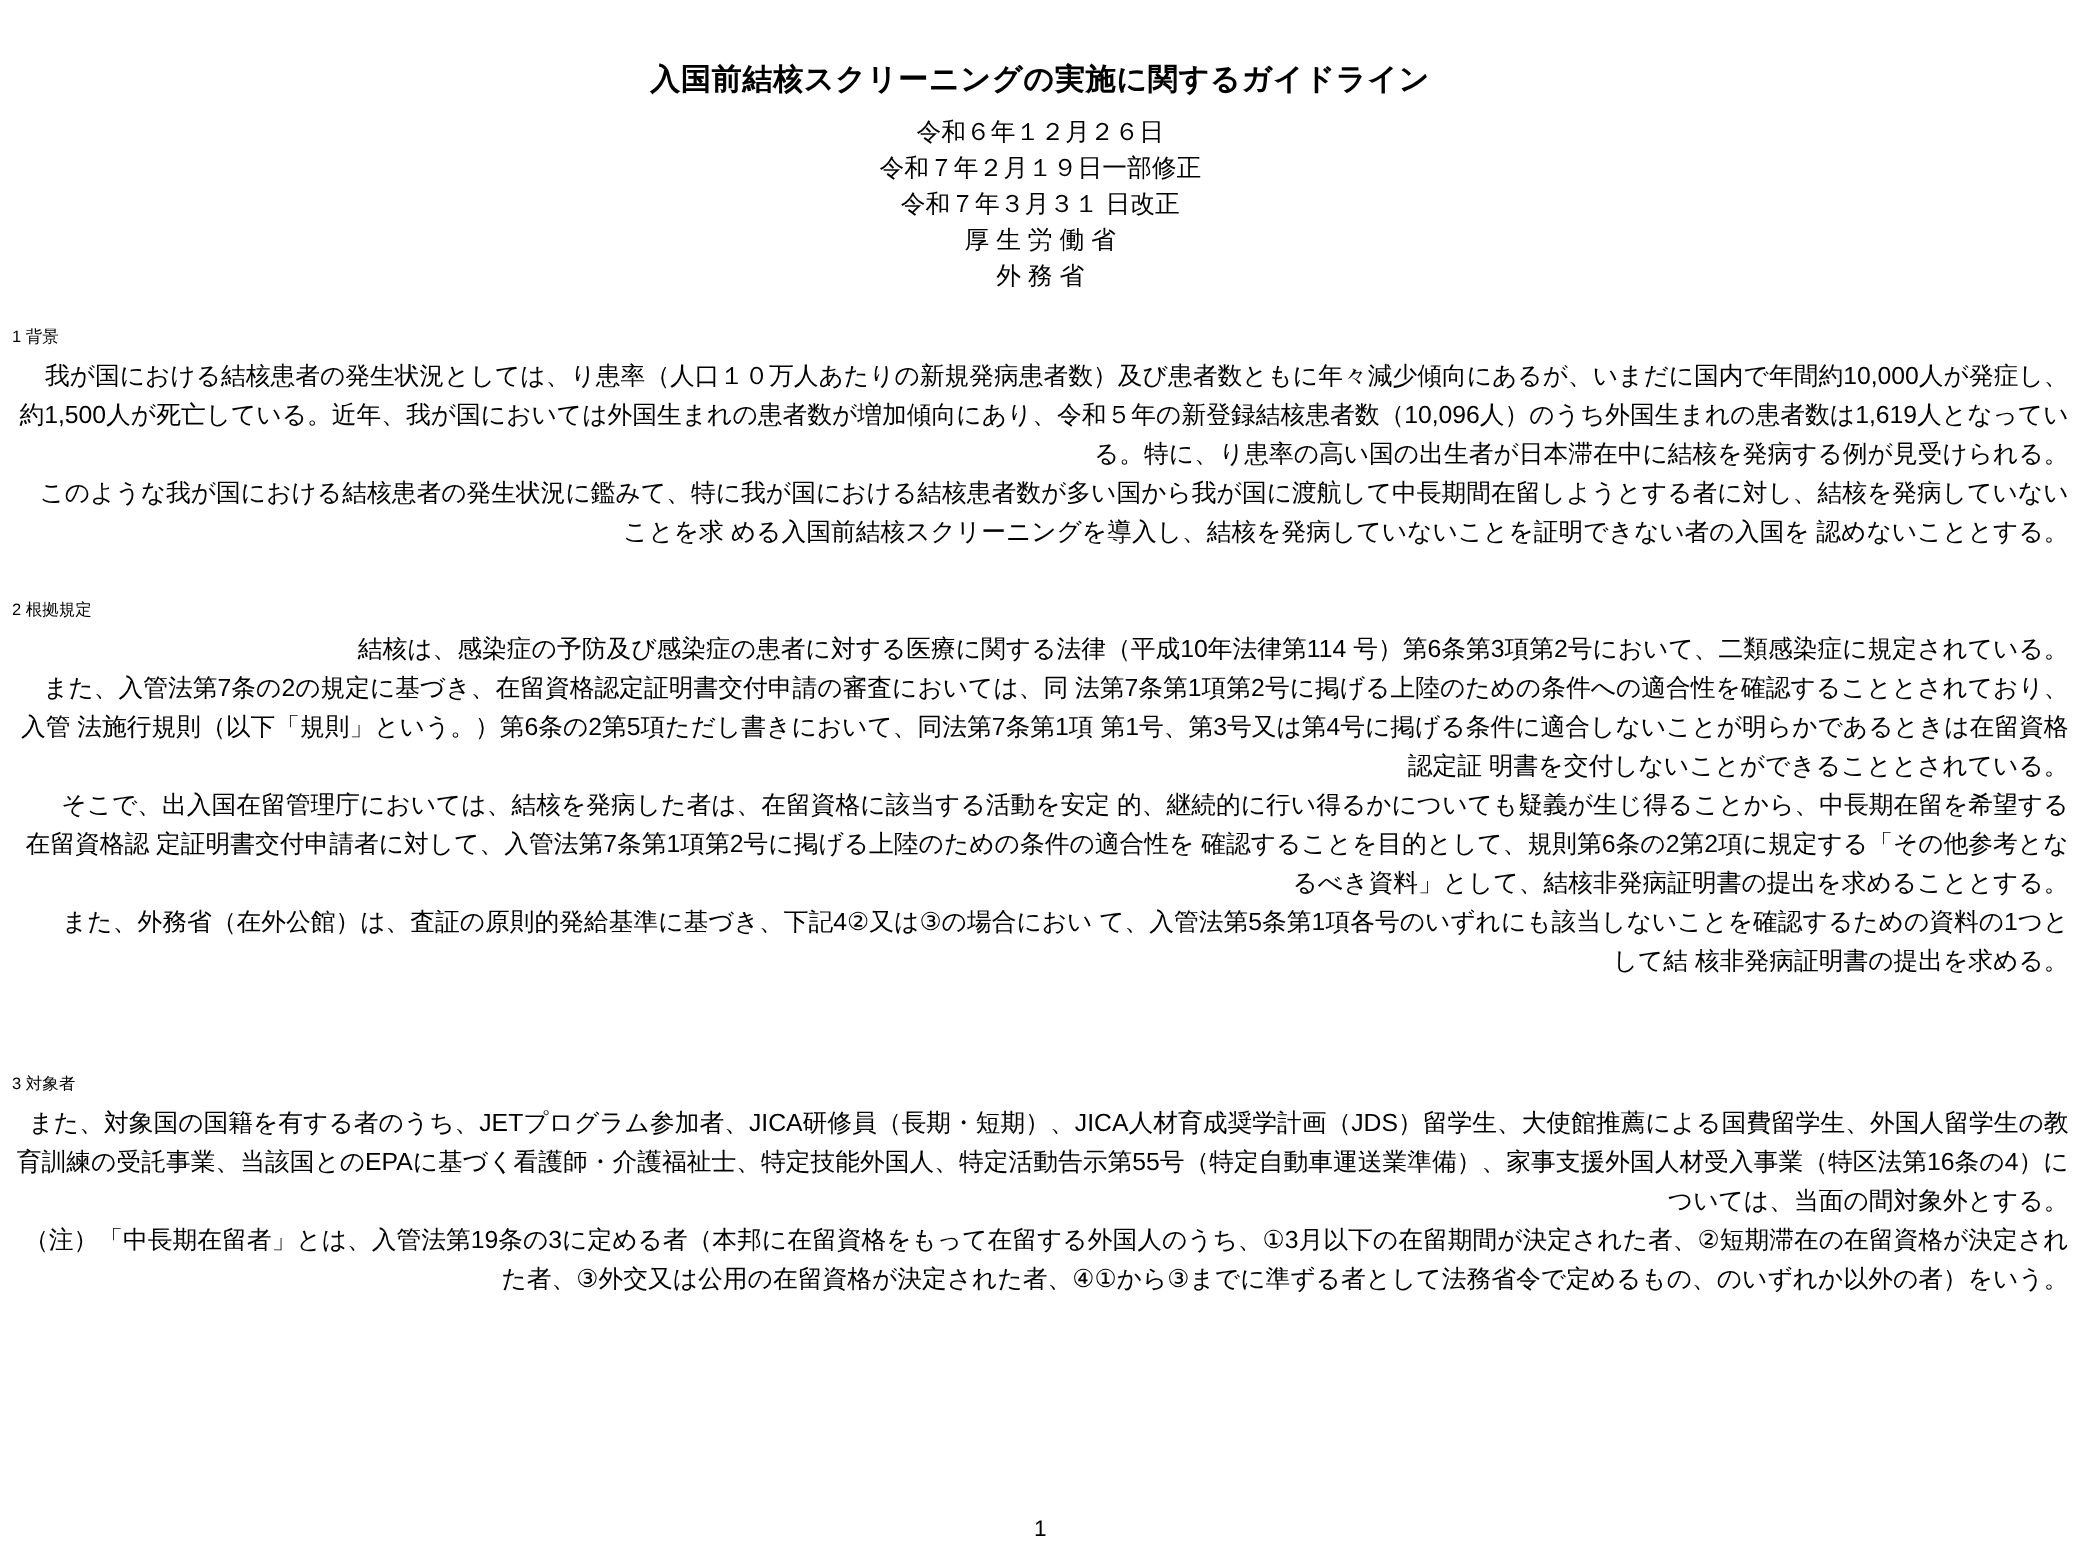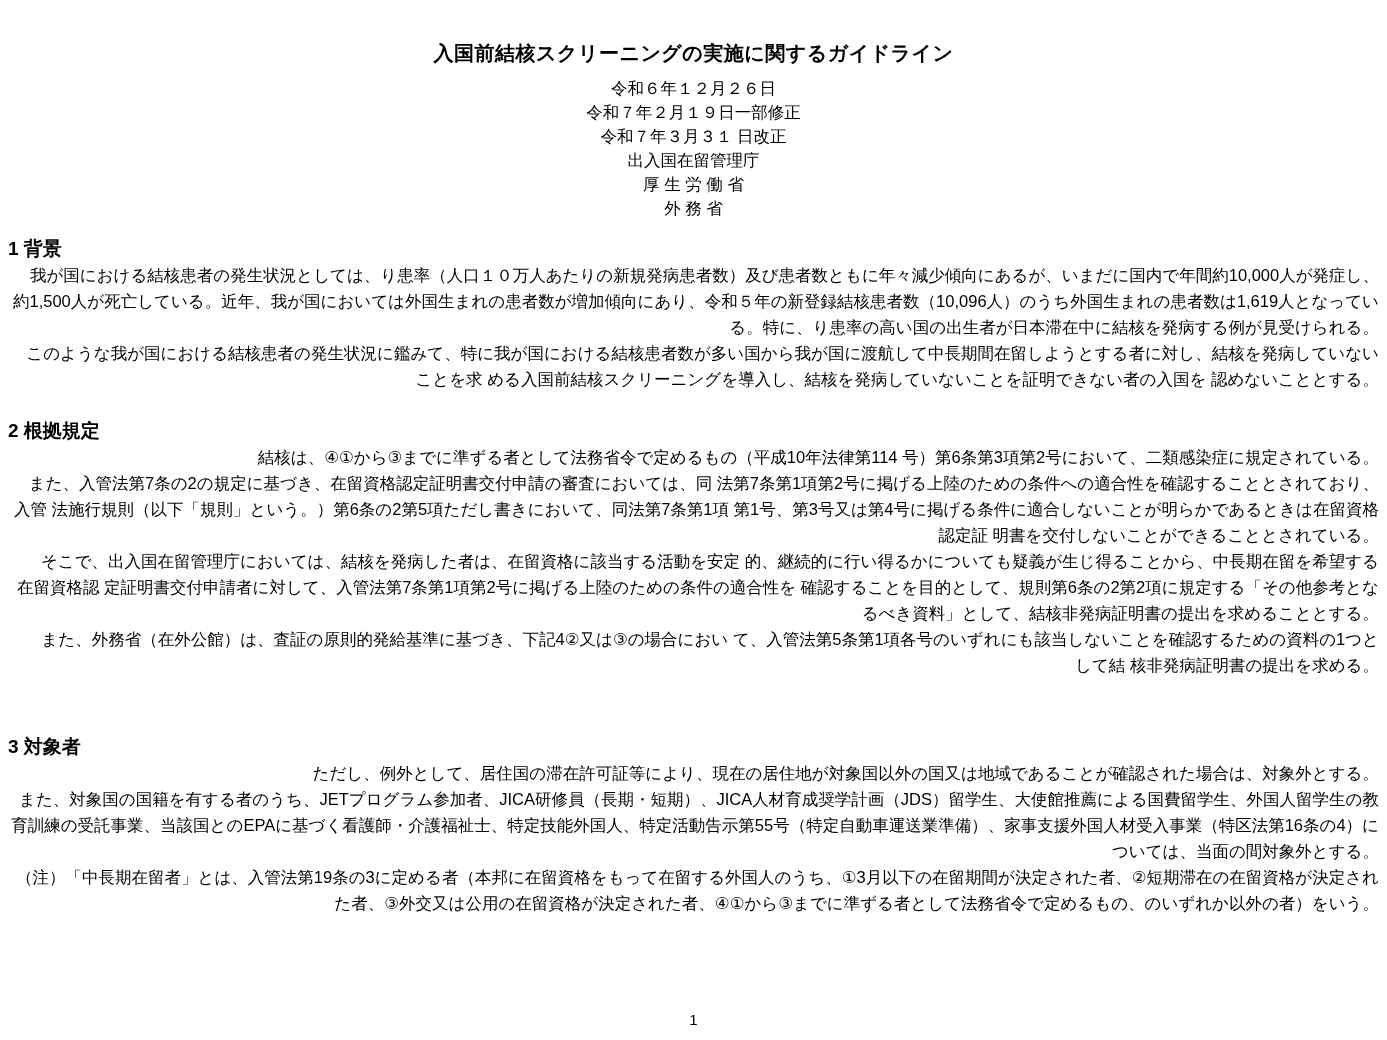--- a/index.html
+++ b/index.html
@@ -38,23 +38,23 @@
   }
   .body-text {
     margin-top: 16px;
     font-size: 16.5px;
     line-height: 26px;
   }
   .sec { margin: 0; }
   .sec + .sec { margin-top: 26px; }
   .sec.sec-last { margin-top: 56px; }
   .sec-heading {
-    font-weight: bold;
+    font-weight: normal;
     margin: 0;
-    font-size: 19px;
+    font-size: 11px;
     line-height: 26px;
   }
   .sec p {
     margin: 0;
     text-align: right;
     word-break: normal;
     overflow-wrap: break-word;
   }
   .page-number {
     position: absolute;
@@ -69,44 +69,42 @@
 <body>
 
 <div class="page">
 
   <h1 class="title">入国前結核スクリーニングの実施に関するガイドライン</h1>
 
   <div class="header-block">
     <div>令和６年１２月２６日</div>
     <div>令和７年２月１９日一部修正</div>
     <div>令和７年３月３１ 日改正</div>
-    <div>出入国在留管理庁</div>
     <div>厚 生 労 働 省</div>
     <div>外 務 省</div>
   </div>
 
   <div class="body-text">
 
     <section class="sec">
       <div class="sec-heading">1 背景</div>
       <p>　我が国における結核患者の発生状況としては、り患率（人口１０万人あたりの新規発病患者数）及び患者数ともに年々減少傾向にあるが、いまだに国内で年間約10,000人が発症し、約1,500人が死亡している。近年、我が国においては外国生まれの患者数が増加傾向にあり、令和５年の新登録結核患者数（10,096人）のうち外国生まれの患者数は1,619人となっている。特に、り患率の高い国の出生者が日本滞在中に結核を発病する例が見受けられる。</p>
       <p>　このような我が国における結核患者の発生状況に鑑みて、特に我が国における結核患者数が多い国から我が国に渡航して中長期間在留しようとする者に対し、結核を発病していないことを求 める入国前結核スクリーニングを導入し、結核を発病していないことを証明できない者の入国を 認めないこととする。</p>
     </section>
 
     <section class="sec">
       <div class="sec-heading">2 根拠規定</div>
-      <p>　結核は、④①から③までに準ずる者として法務省令で定めるもの（平成10年法律第114 号）第6条第3項第2号において、二類感染症に規定されている。</p>
+      <p>　結核は、感染症の予防及び感染症の患者に対する医療に関する法律（平成10年法律第114 号）第6条第3項第2号において、二類感染症に規定されている。</p>
       <p>　また、入管法第7条の2の規定に基づき、在留資格認定証明書交付申請の審査においては、同 法第7条第1項第2号に掲げる上陸のための条件への適合性を確認することとされており、入管 法施行規則（以下「規則」という。）第6条の2第5項ただし書きにおいて、同法第7条第1項 第1号、第3号又は第4号に掲げる条件に適合しないことが明らかであるときは在留資格認定証 明書を交付しないことができることとされている。</p>
       <p>　そこで、出入国在留管理庁においては、結核を発病した者は、在留資格に該当する活動を安定 的、継続的に行い得るかについても疑義が生じ得ることから、中長期在留を希望する在留資格認 定証明書交付申請者に対して、入管法第7条第1項第2号に掲げる上陸のための条件の適合性を 確認することを目的として、規則第6条の2第2項に規定する「その他参考となるべき資料」として、結核非発病証明書の提出を求めることとする。</p>
       <p>　また、外務省（在外公館）は、査証の原則的発給基準に基づき、下記4②又は③の場合におい て、入管法第5条第1項各号のいずれにも該当しないことを確認するための資料の1つとして結 核非発病証明書の提出を求める。</p>
     </section>
 
     <section class="sec sec-last">
       <div class="sec-heading">3 対象者</div>
-      <p>　ただし、例外として、居住国の滞在許可証等により、現在の居住地が対象国以外の国又は地域であることが確認された場合は、対象外とする。</p>
       <p>また、対象国の国籍を有する者のうち、JETプログラム参加者、JICA研修員（長期・短期）、JICA人材育成奨学計画（JDS）留学生、大使館推薦による国費留学生、外国人留学生の教育訓練の受託事業、当該国とのEPAに基づく看護師・介護福祉士、特定技能外国人、特定活動告示第55号（特定自動車運送業準備）、家事支援外国人材受入事業（特区法第16条の4）については、当面の間対象外とする。</p>
       <p>（注）「中長期在留者」とは、入管法第19条の3に定める者（本邦に在留資格をもって在留する外国人のうち、①3月以下の在留期間が決定された者、②短期滞在の在留資格が決定された者、③外交又は公用の在留資格が決定された者、④①から③までに準ずる者として法務省令で定めるもの、のいずれか以外の者）をいう。</p>
     </section>
 
   </div>
 
   <div class="page-number">1</div>
 
 </div>
 

